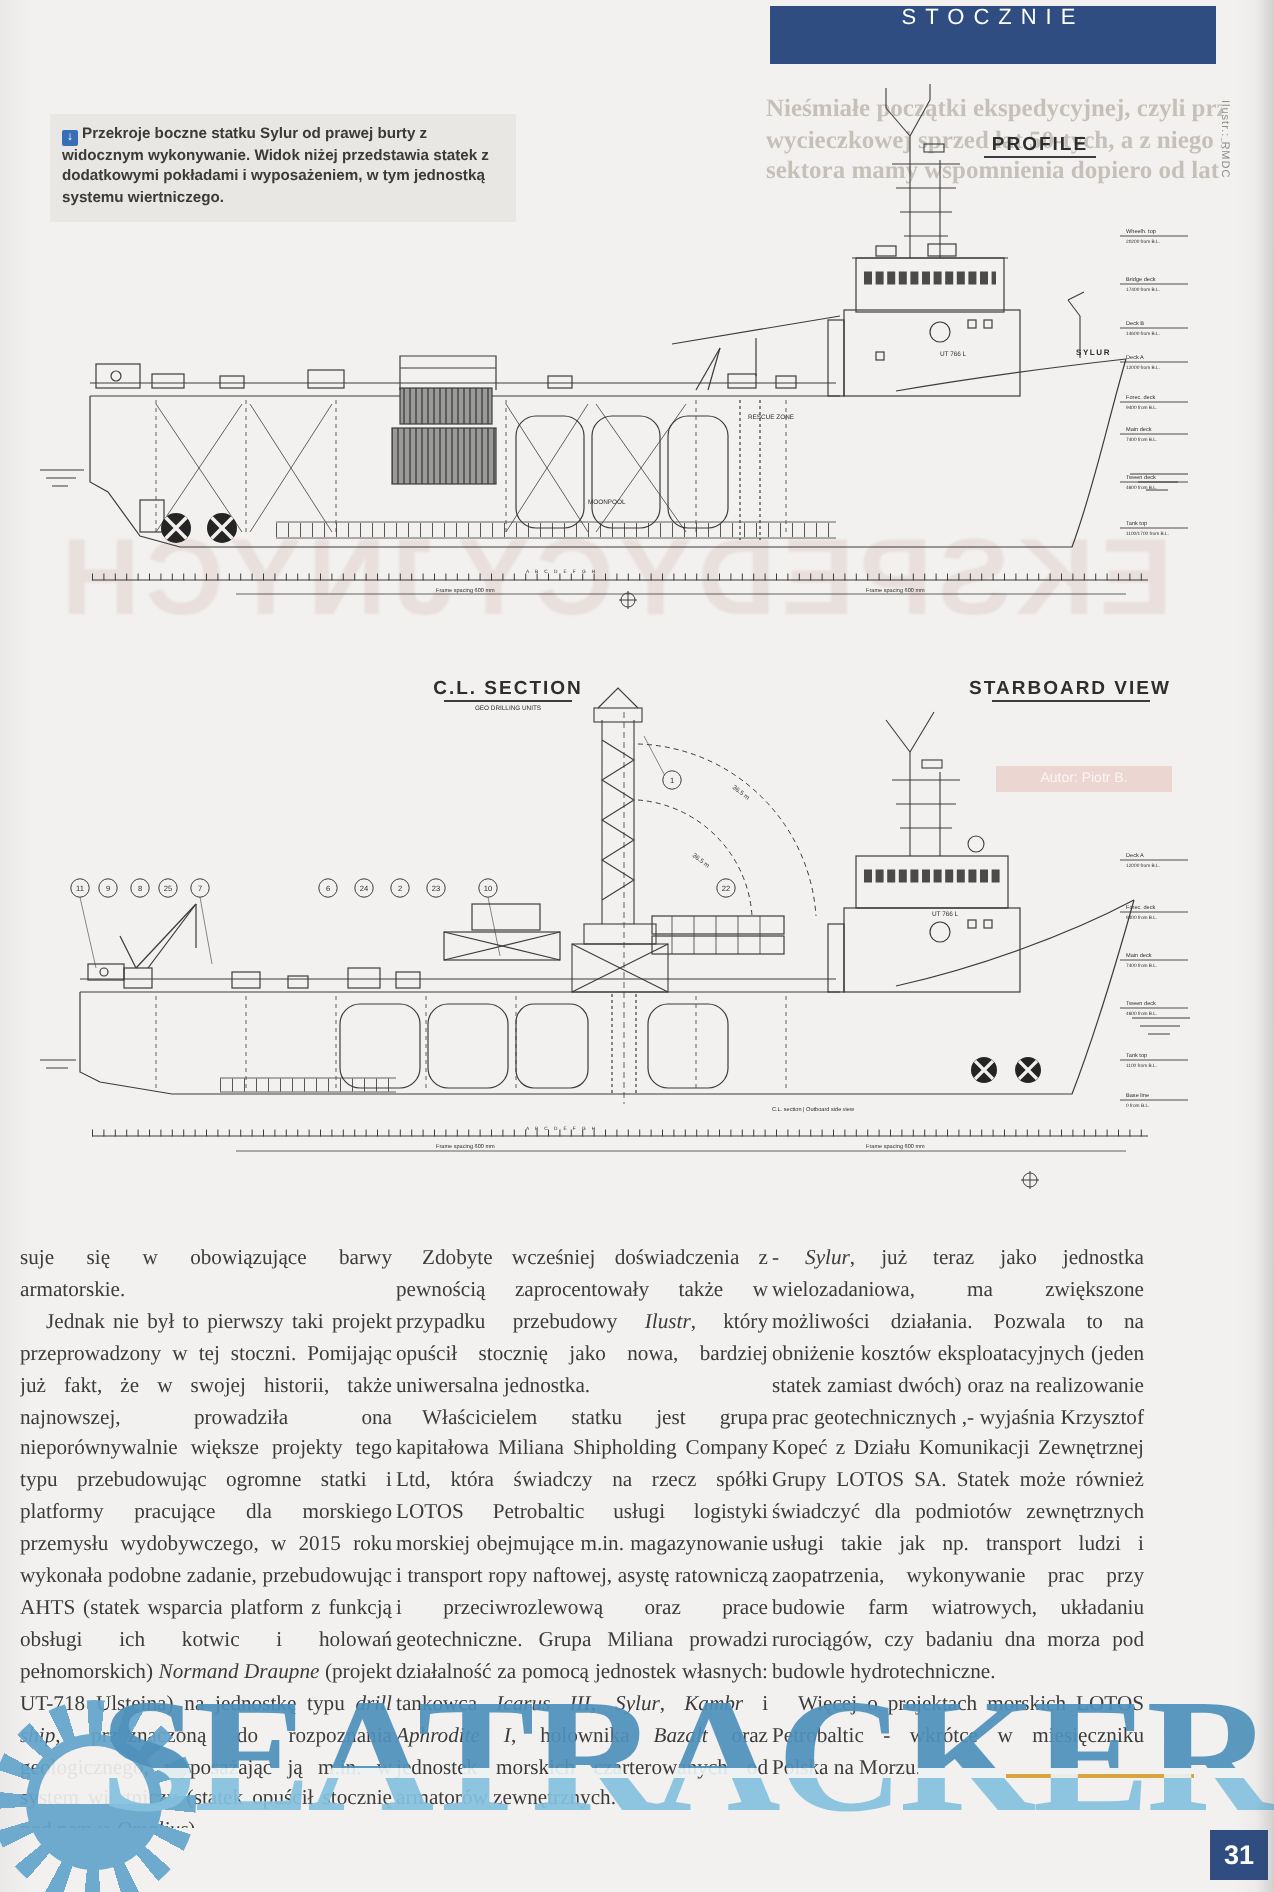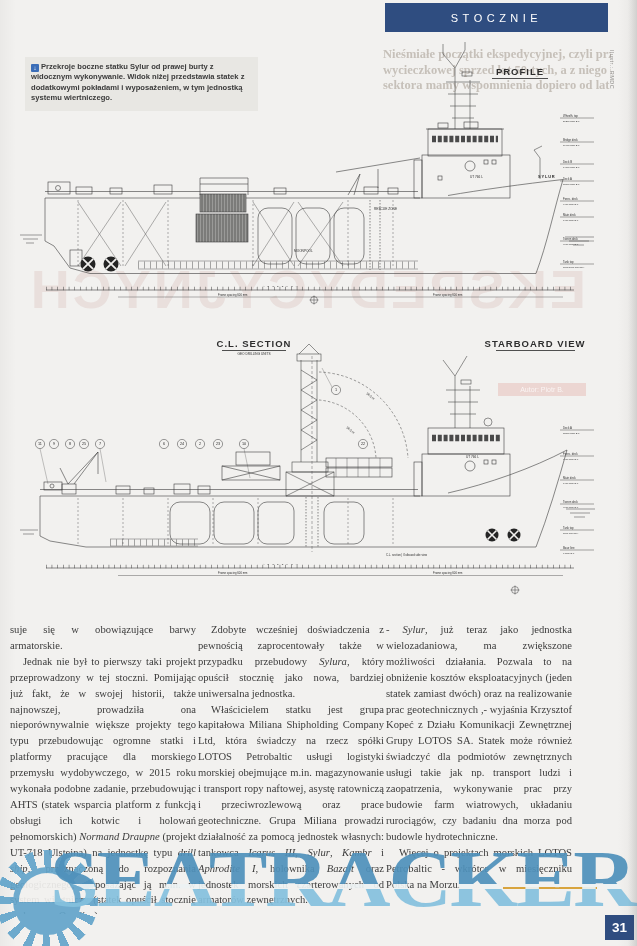--- a/index.html
+++ b/index.html
@@ -4,21 +4,21 @@
 <style>
   html,body{margin:0;padding:0;}
   body{width:637px;height:946px;overflow:hidden;background:#e8e7e5;}
   .page{position:relative;width:637px;height:946px;background:
     linear-gradient(90deg,#eae9e7 0,#f2f1ef 2.5%,#f2f1ef 97%,#e7e6e4 100%);
     font-family:"Liberation Serif",serif;overflow:hidden;}
   .edge{position:absolute;top:0;right:0;width:9px;height:100%;
     background:linear-gradient(90deg,rgba(0,0,0,0),rgba(60,60,60,.13));z-index:8;pointer-events:none;}
   
   .hdr{position:absolute;left:385px;top:3px;width:223px;height:29px;background:#2f4d80;
-    display:flex;align-items:center;justify-content:center;z-index:3;}
+    display:flex;align-items:flex-start;justify-content:center;z-index:3;}
   .hdr span{color:#fff;font-family:"Liberation Sans",sans-serif;font-size:11px;letter-spacing:4.5px;}
   
   .credit{position:absolute;left:609px;top:50px;writing-mode:vertical-rl;font-family:"Liberation Sans",sans-serif;
     font-size:5.5px;color:#8f8d8a;letter-spacing:.5px;z-index:3;}
   
   .cap{position:absolute;left:25px;top:57px;width:233px;min-height:54px;background:#e8e7e3;
     padding:5px 6px 5px 6px;box-sizing:border-box;z-index:2;
     font-family:"Liberation Sans",sans-serif;font-size:7.6px;font-weight:bold;color:#3a3a3a;line-height:1.38;}
   .cap .ic{display:inline-block;width:8px;height:8px;background:#3a6db7;color:#fff;font-size:6px;
     line-height:8px;text-align:center;border-radius:1px;margin-right:2px;vertical-align:-1px;font-weight:bold;}
@@ -469,21 +469,21 @@
       </g>
     </g>
   </svg>
 
   <div class="cols">
     <div class="col">
       <p class="para"><span>suje się w obowiązujące barwy armatorskie.</span></p>
       <p class="para ind"><span>Jednak nie był to pierwszy taki projekt przeprowadzony w tej stoczni. Pomijając już fakt, że w swojej historii, także najnowszej, prowadziła ona nieporównywalnie większe projekty tego typu przebudowując ogromne statki i platformy pracujące dla morskiego przemysłu wydobywczego, w 2015 roku wykonała podobne zadanie, przebudowując AHTS (statek wsparcia platform z funkcją obsługi ich kotwic i holowań pełnomorskich) </span><span style="font-style: italic;">Normand Draupne</span><span> (projekt UT-718 Ulsteina) na jednostkę typu </span><span style="font-style: italic;">drill ship</span><span>, przeznaczoną do rozpoznania geologicznego, wyposażając ją m.in. w system wiertniczy (statek opuścił stocznię pod nazwą </span><span style="font-style: italic;">Omalius</span><span>).</span></p>
     </div>
     <div class="col">
-      <p class="para ind"><span>Zdobyte wcześniej doświadczenia z pewnością zaprocentowały także w przypadku przebudowy </span><span style="font-style: italic;">Sylura</span><span>, który opuścił stocznię jako nowa, bardziej uniwersalna jednostka.</span></p>
+      <p class="para ind"><span>Zdobyte wcześniej doświadczenia z pewnością zaprocentowały także w przypadku przebudowy </span><span style="font-style: italic;">Ilustr</span><span>, który opuścił stocznię jako nowa, bardziej uniwersalna jednostka.</span></p>
       <p class="para ind"><span>Właścicielem statku jest grupa kapitałowa Miliana Shipholding Company Ltd, która świadczy na rzecz spółki LOTOS Petrobaltic usługi logistyki morskiej obejmujące m.in. magazynowanie i transport ropy naftowej, asystę ratowniczą i przeciwrozlewową oraz prace geotechniczne. Grupa Miliana prowadzi działalność za pomocą jednostek własnych: tankowca </span><span style="font-style: italic;">Icarus III</span><span>, </span><span style="font-style: italic;">Sylur</span><span>, </span><span style="font-style: italic;">Kambr</span><span> i </span><span style="font-style: italic;">Aphrodite I</span><span>, holownika </span><span style="font-style: italic;">Bazalt</span><span> oraz jednostek morskich czarterowanych od armatorów zewnętrznych.</span></p>
     </div>
     <div class="col">
       <p class="para"><span>- </span><span style="font-style: italic;">Sylur</span><span>, już teraz jako jednostka wielozadaniowa, ma zwiększone możliwości działania. Pozwala to na obniżenie kosztów eksploatacyjnych (jeden statek zamiast dwóch) oraz na realizowanie prac geotechnicznych ,- wyjaśnia Krzysztof Kopeć z Działu Komunikacji Zewnętrznej Grupy LOTOS SA. Statek może również świadczyć dla podmiotów zewnętrznych usługi takie jak np. transport ludzi i zaopatrzenia, wykonywanie prac przy budowie farm wiatrowych, układaniu rurociągów, czy badaniu dna morza pod budowle hydrotechniczne.</span></p>
       <p class="para ind"><span>Więcej o projektach morskich LOTOS Petrobaltic - wkrótce w miesięczniku Polska na Morzu.</span></p>
     </div>
   </div>
 
   <div class="divider"></div>
 

